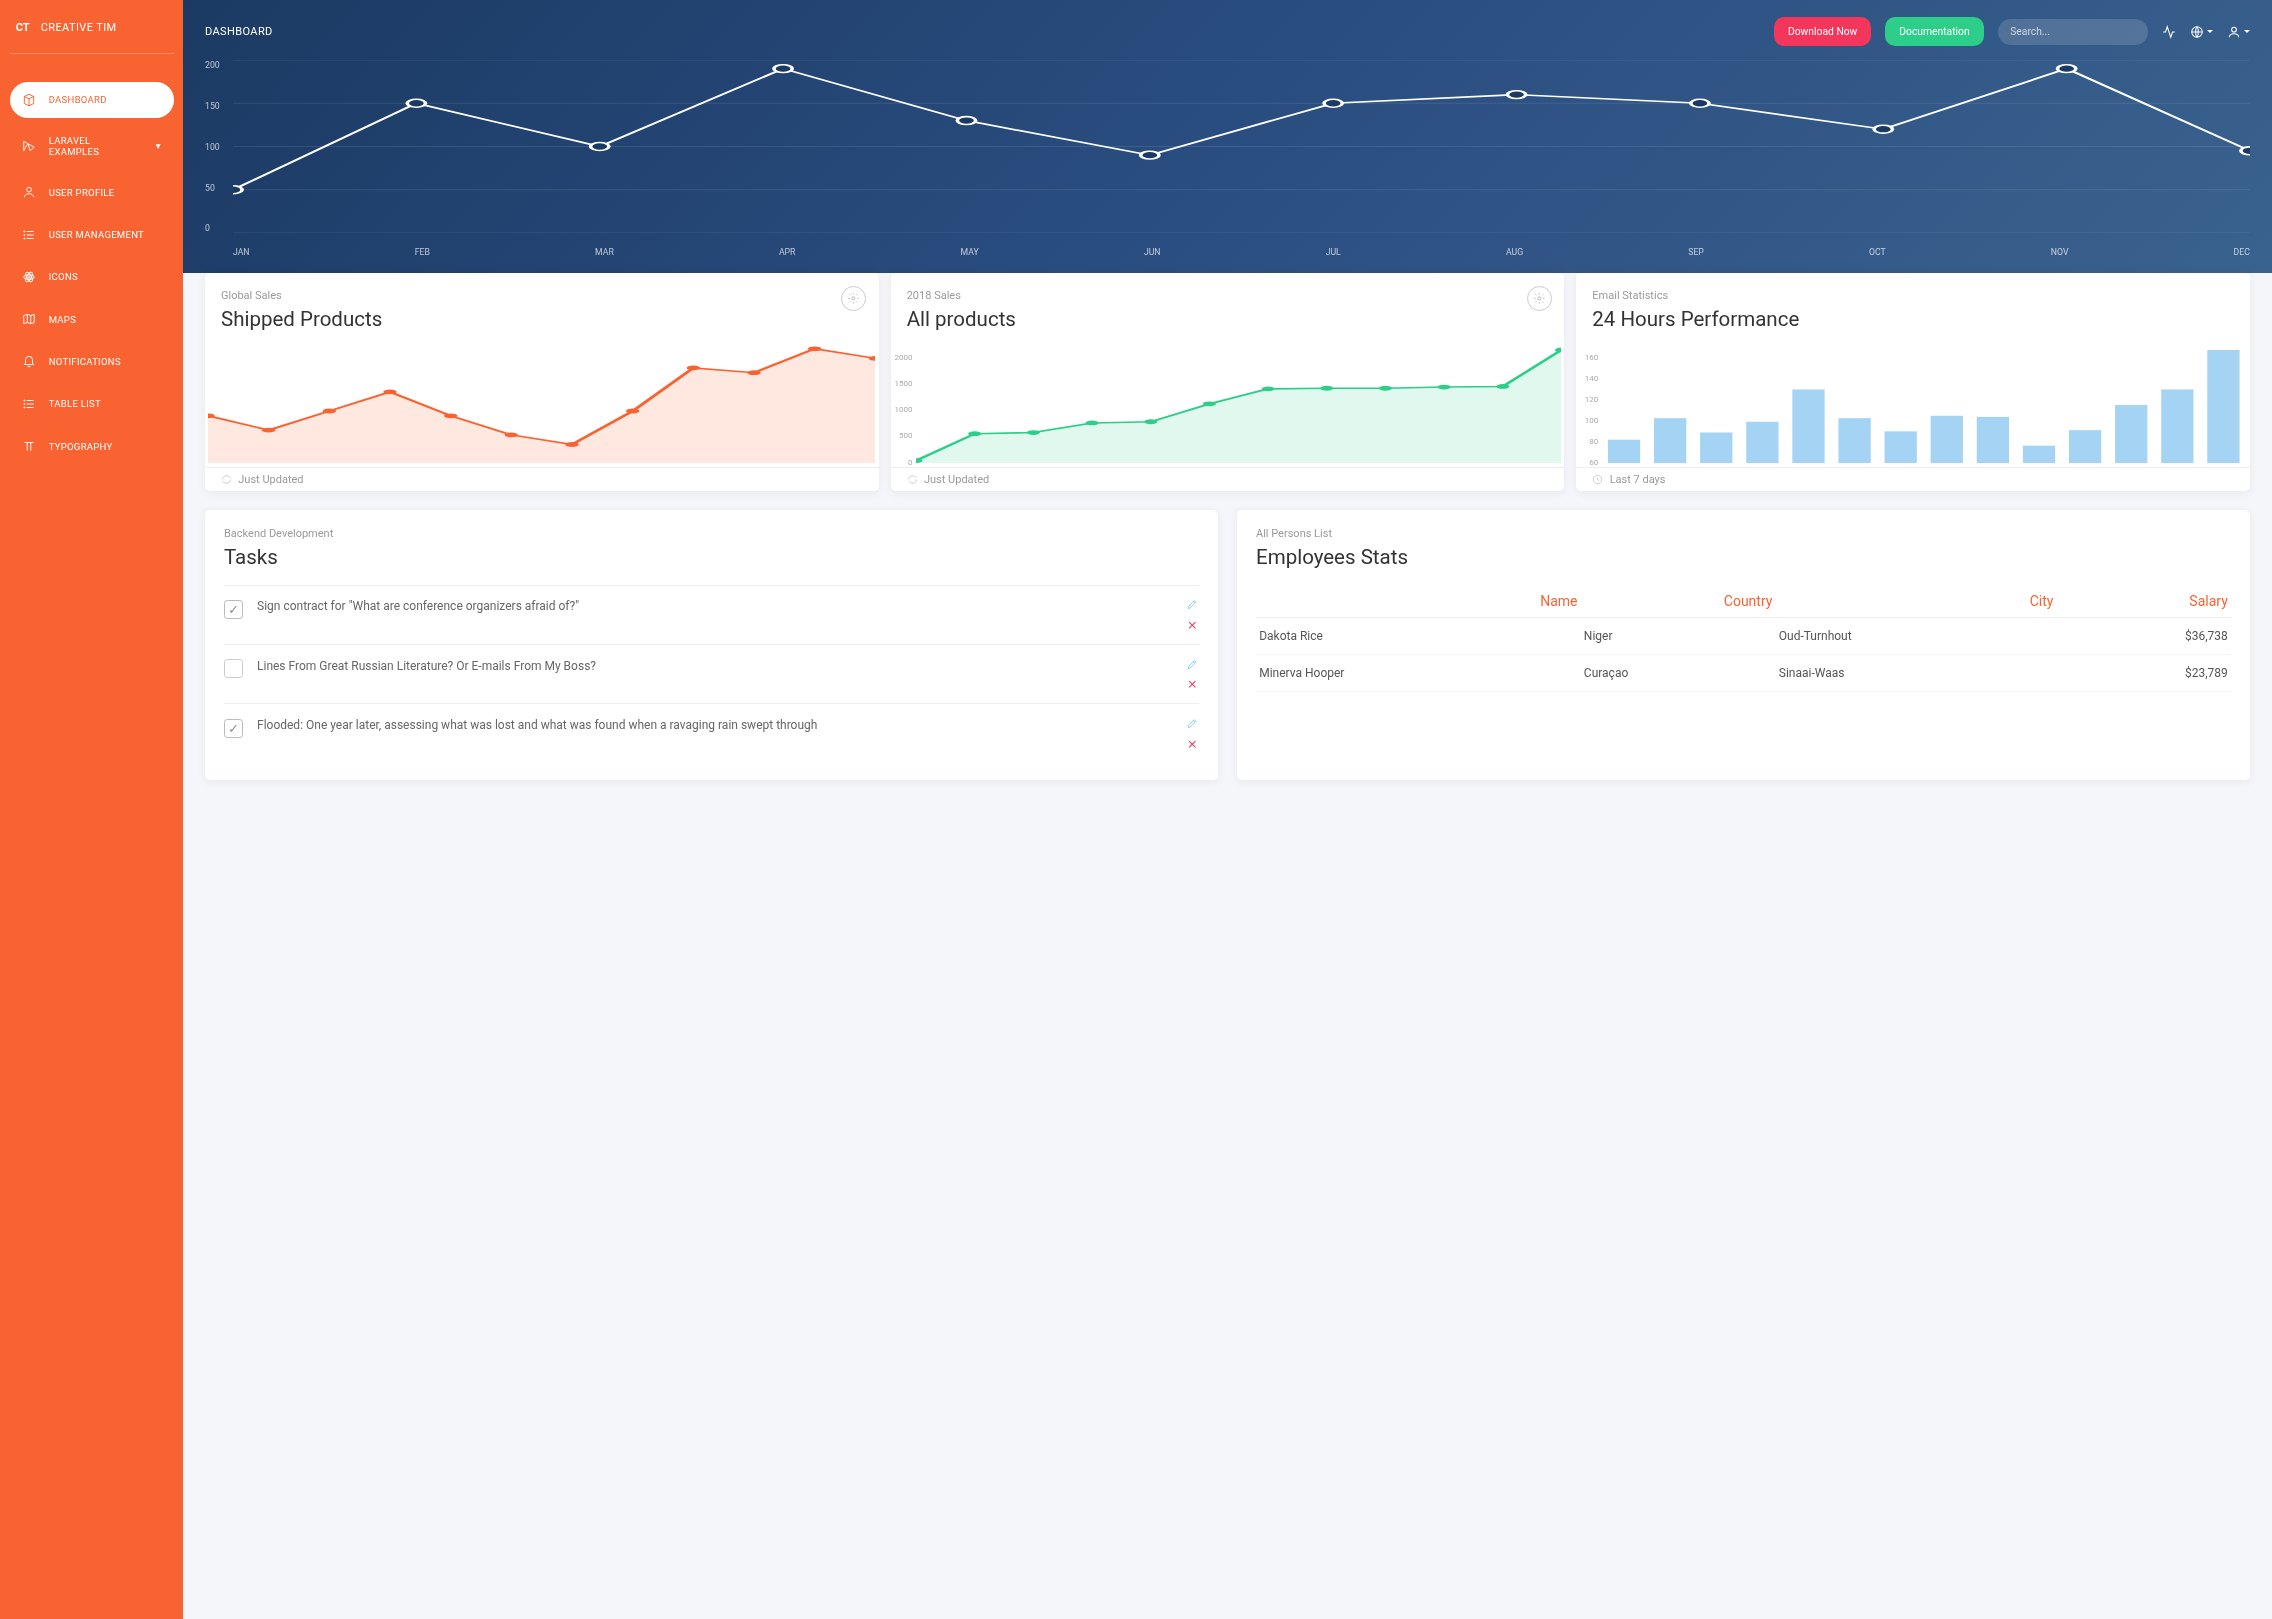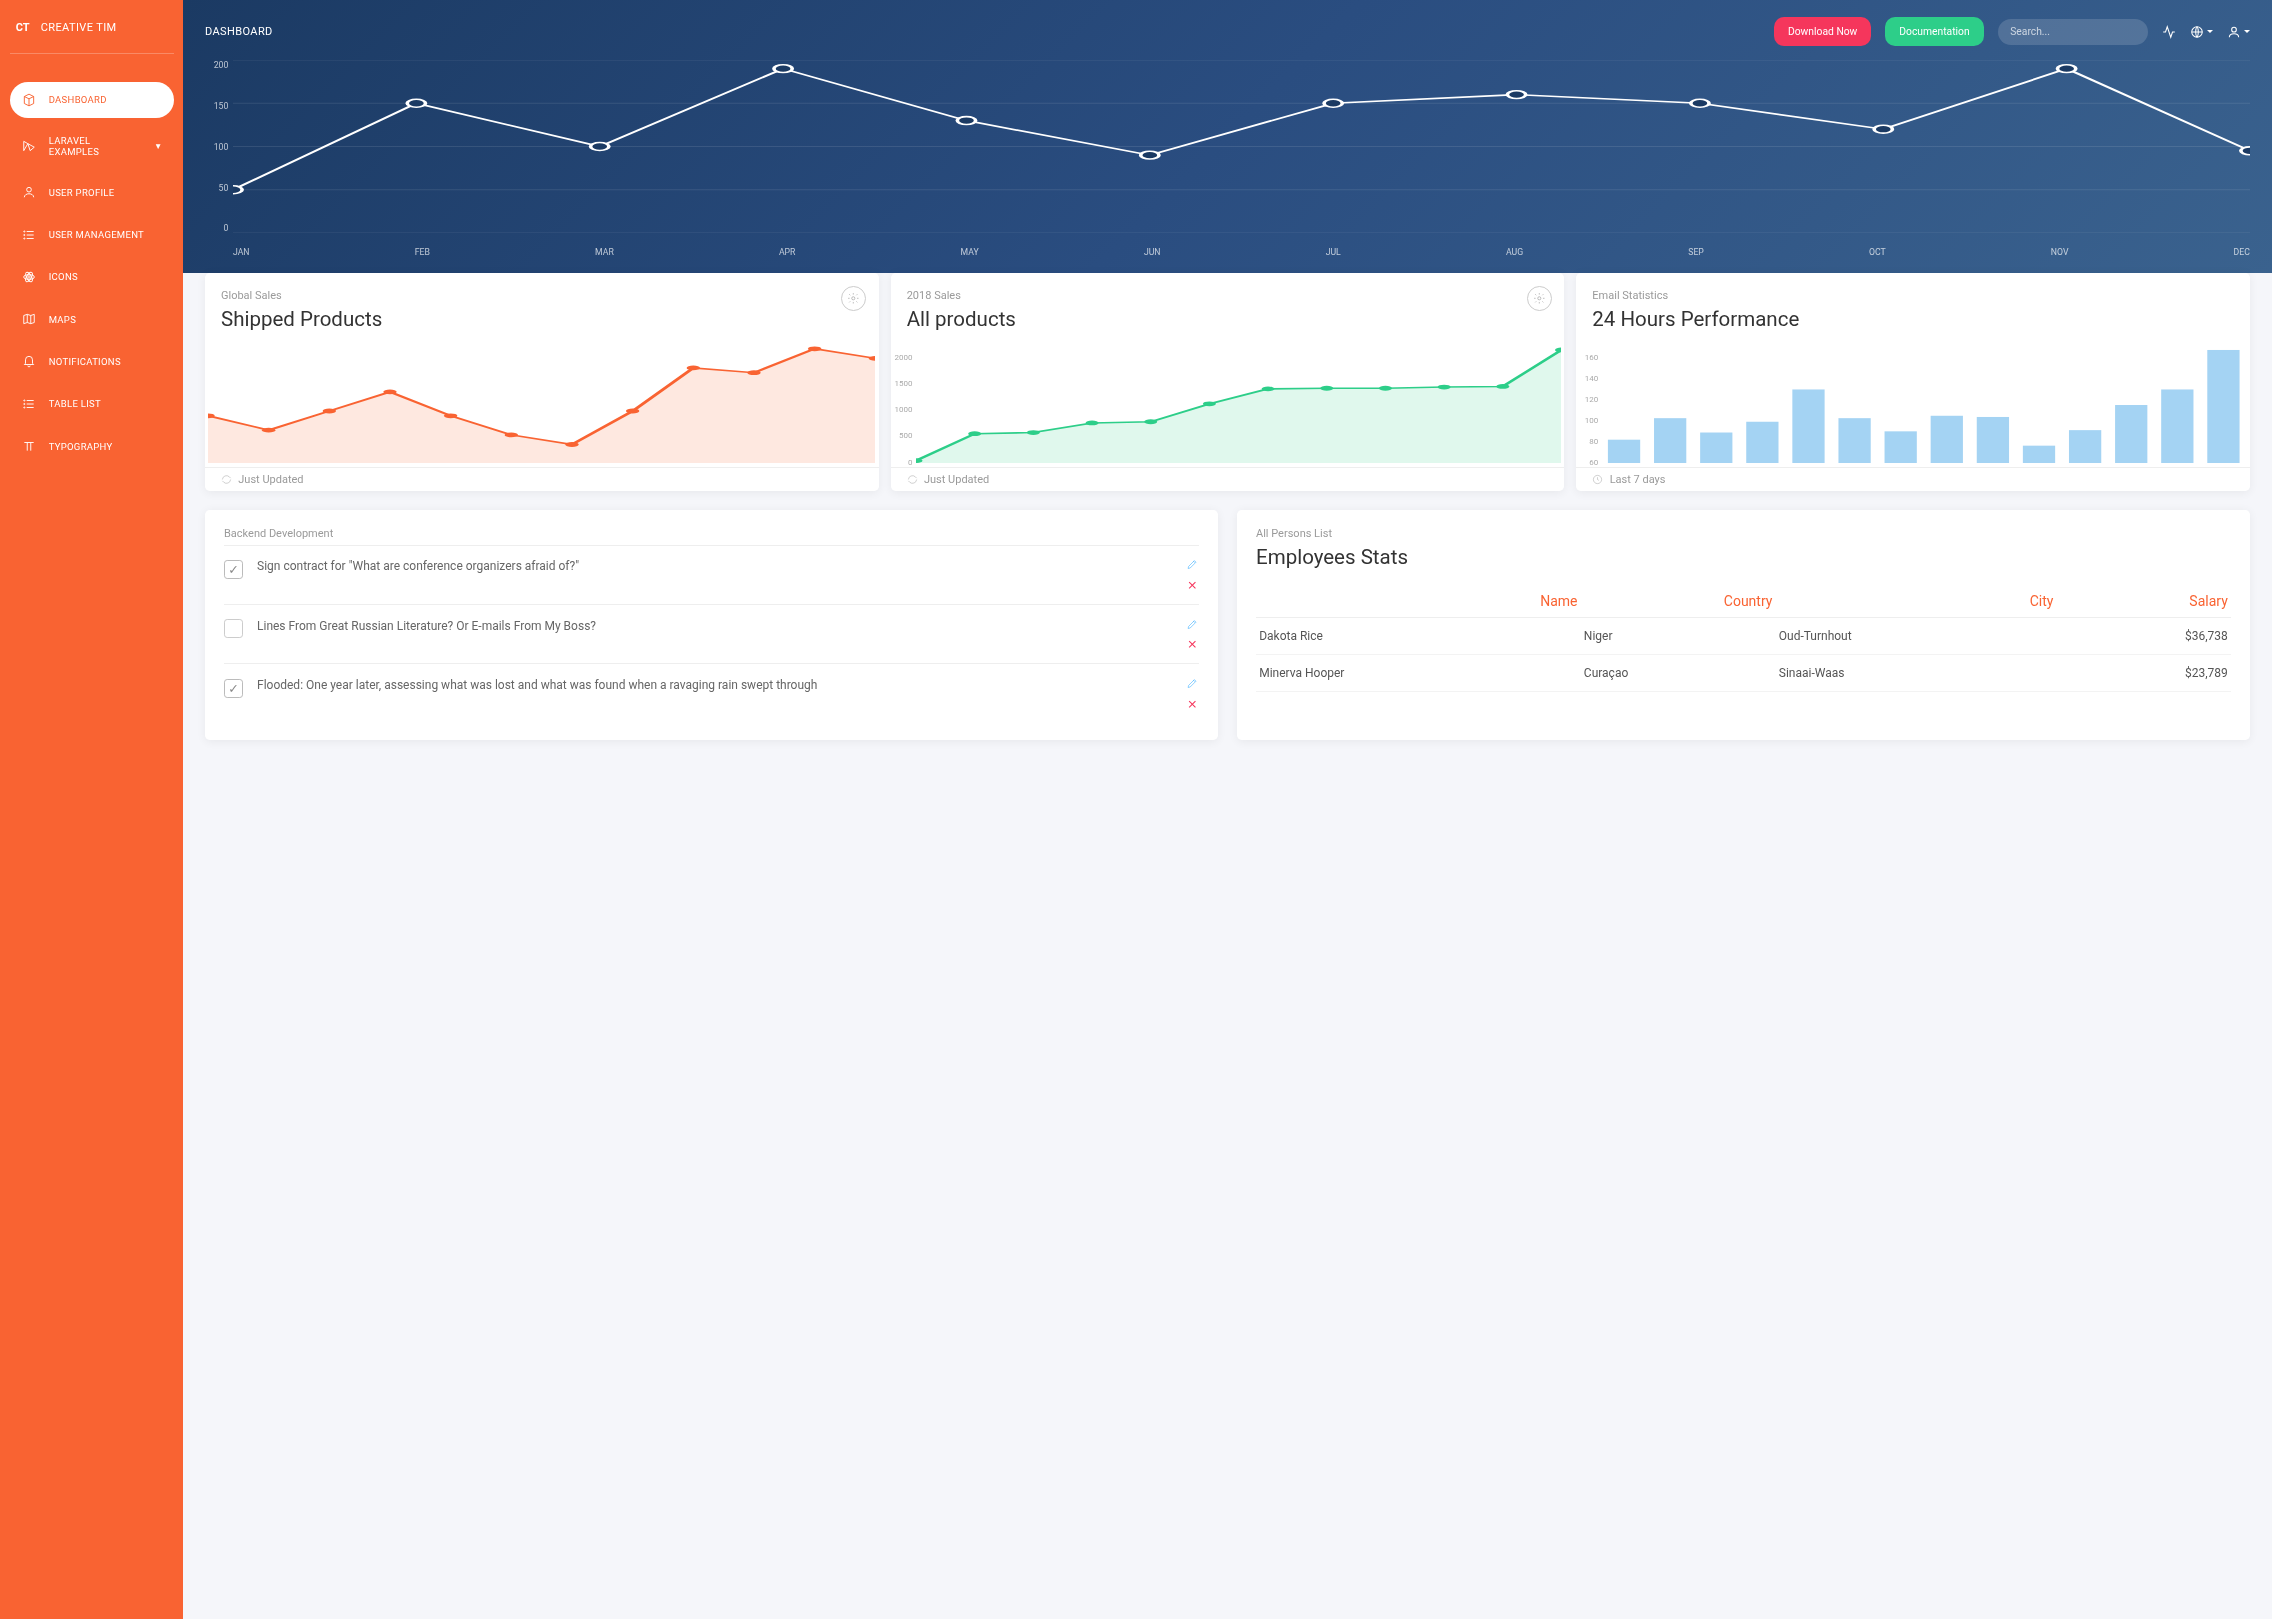--- a/index.html
+++ b/index.html
@@ -21,21 +21,21 @@
 .btn{padding:8px 14px;border-radius:10px;border:none;font-size:10.3px;color:#fff;cursor:pointer}
 .btn-red{background:#f5365c}
 .btn-green{background:#2dce89}
 .search{display:flex;align-items:center;background:rgba(255,255,255,.15);border-radius:17.4px;padding:6.3px 12.6px;width:150px}
 .search input{background:transparent;border:none;outline:none;color:#fff;flex:1;font-size:10.3px}
 .search input::placeholder{color:rgba(255,255,255,.7)}
 .top-icon{width:14px;height:14px;stroke:#fff;fill:none;stroke-width:1.8;cursor:pointer}
 .with-caret{display:flex;align-items:center;gap:3.2px}
 .caret{width:0;height:0;border-left:3.2px solid transparent;border-right:3.2px solid transparent;border-top:3.2px solid #fff}
 .big-chart{position:relative;height:197px}
-.axis-y{position:absolute;left:0;top:0;bottom:24px;width:28px;display:flex;flex-direction:column;justify-content:space-between;font-size:8.7px;color:rgba(255,255,255,.7);text-align:right;padding-right:4.7px}
+.axis-y{position:absolute;left:0;top:0;bottom:24px;width:28px;display:flex;flex-direction:column;justify-content:space-between;font-size:8.7px;color:rgba(255,255,255,.7);padding-right:4.7px}
 .axis-x{position:absolute;left:28px;right:0;bottom:0;display:flex;justify-content:space-between;font-size:8.7px;color:rgba(255,255,255,.7)}
 .plot{position:absolute;left:28px;right:0;top:0;bottom:24px}
 .plot svg{width:100%;height:100%}
 .grid line{stroke:rgba(255,255,255,.1)}
 .mainline{stroke:#fff;stroke-width:2;fill:none}
 .mainpt{fill:#1b3a63;stroke:#fff;stroke-width:2}
 .content{padding:0 22px 22px;margin-top:0px}
 .cards{display:flex;gap:12px;margin-top:0px;transform:translateY(0px)}
 .card{background:#fff;border-radius:4.7px;box-shadow:0 1.6px 9.5px rgba(0,0,0,.06);flex:1;display:flex;flex-direction:column}
 .card-body{padding:16px 16px 9.5px;position:relative}
@@ -363,20 +363,21 @@
               <circle cx="12" cy="12" r="9"></circle>
               <path d="M12 7v5l3 2"></path>
             </svg>
       <span>Last 7 days</span>
     </div>
         </div>
       </div>
     <div class="row2">
       <div class="panel">
         <div class="panel-sup">Backend Development</div>
+        <div class="panel-title">Tasks</div>
         <div id="tasks">
             <div class="task">
     <div class="chk checked">✓</div>
     <div class="task-text">Sign contract for "What are conference organizers afraid of?"</div>
     <div class="task-actions">
       <svg class="edit-ic" viewBox="0 0 24 24">
                   <path d="M4 20l4-1 11-11-3-3L5 16zM14 6l3 3"></path>
                 </svg>
       <svg class="del-ic" viewBox="0 0 24 24">
                   <line x1="6" y1="6" x2="18" y2="18"></line>

